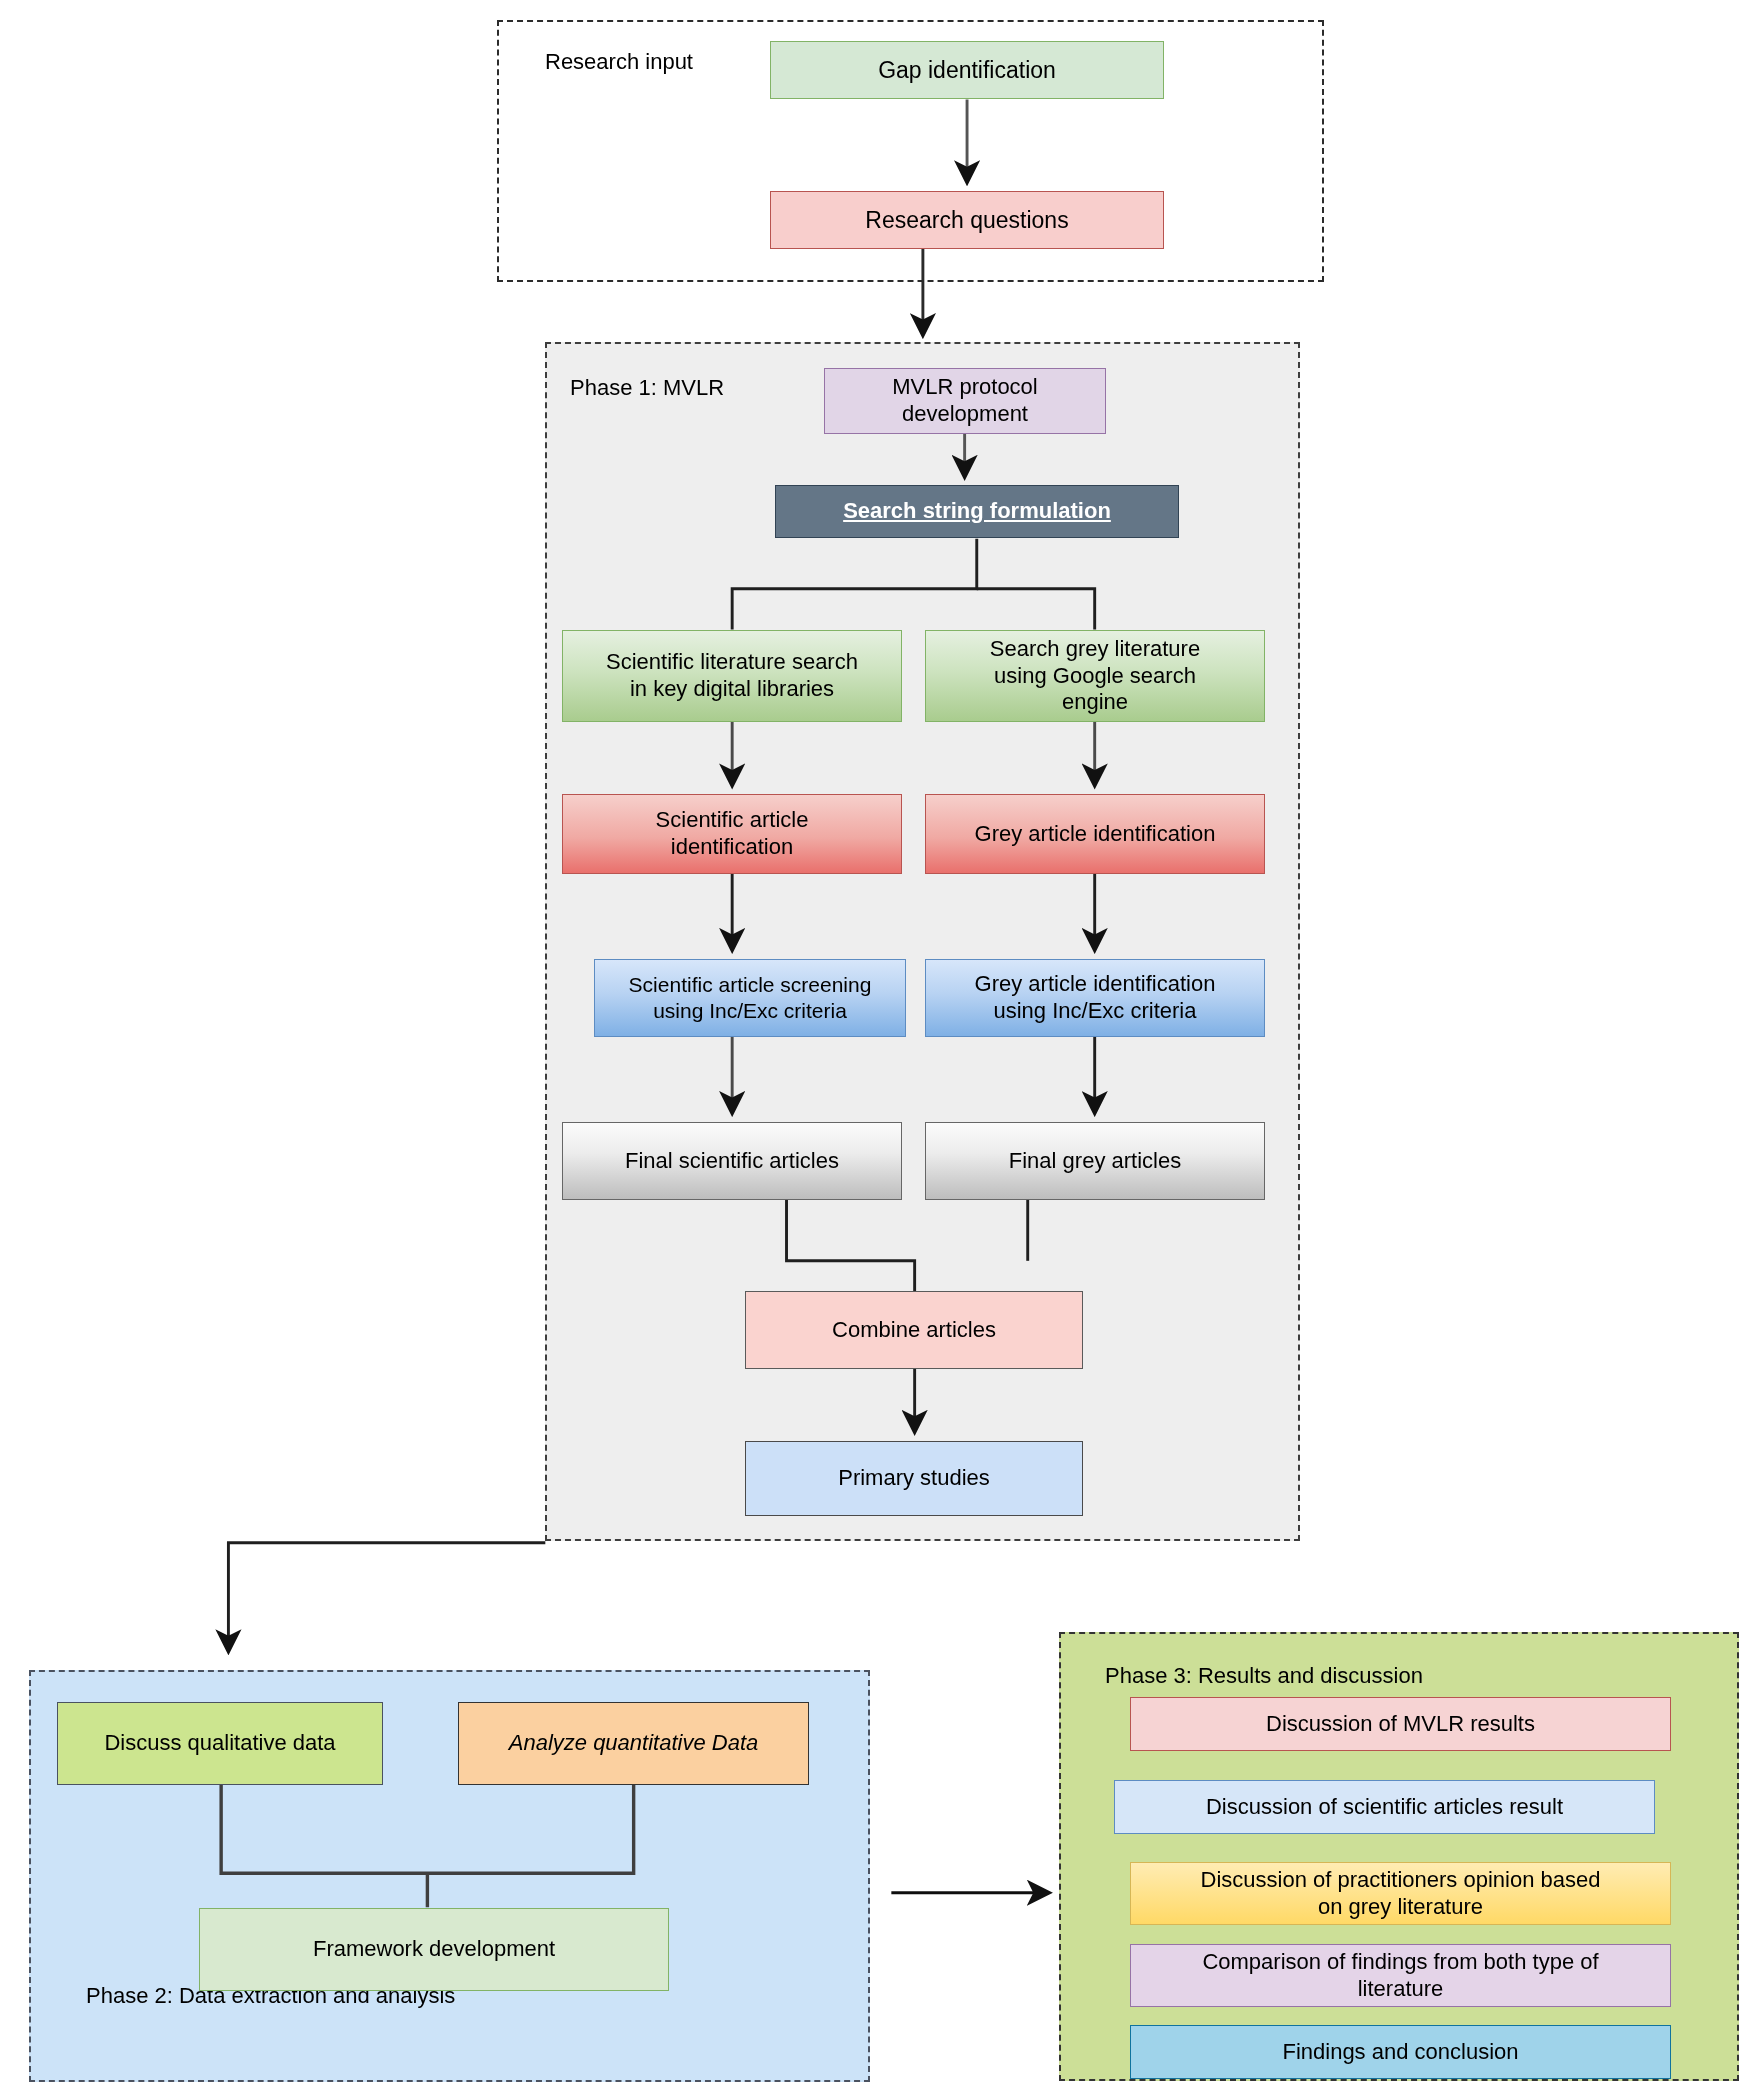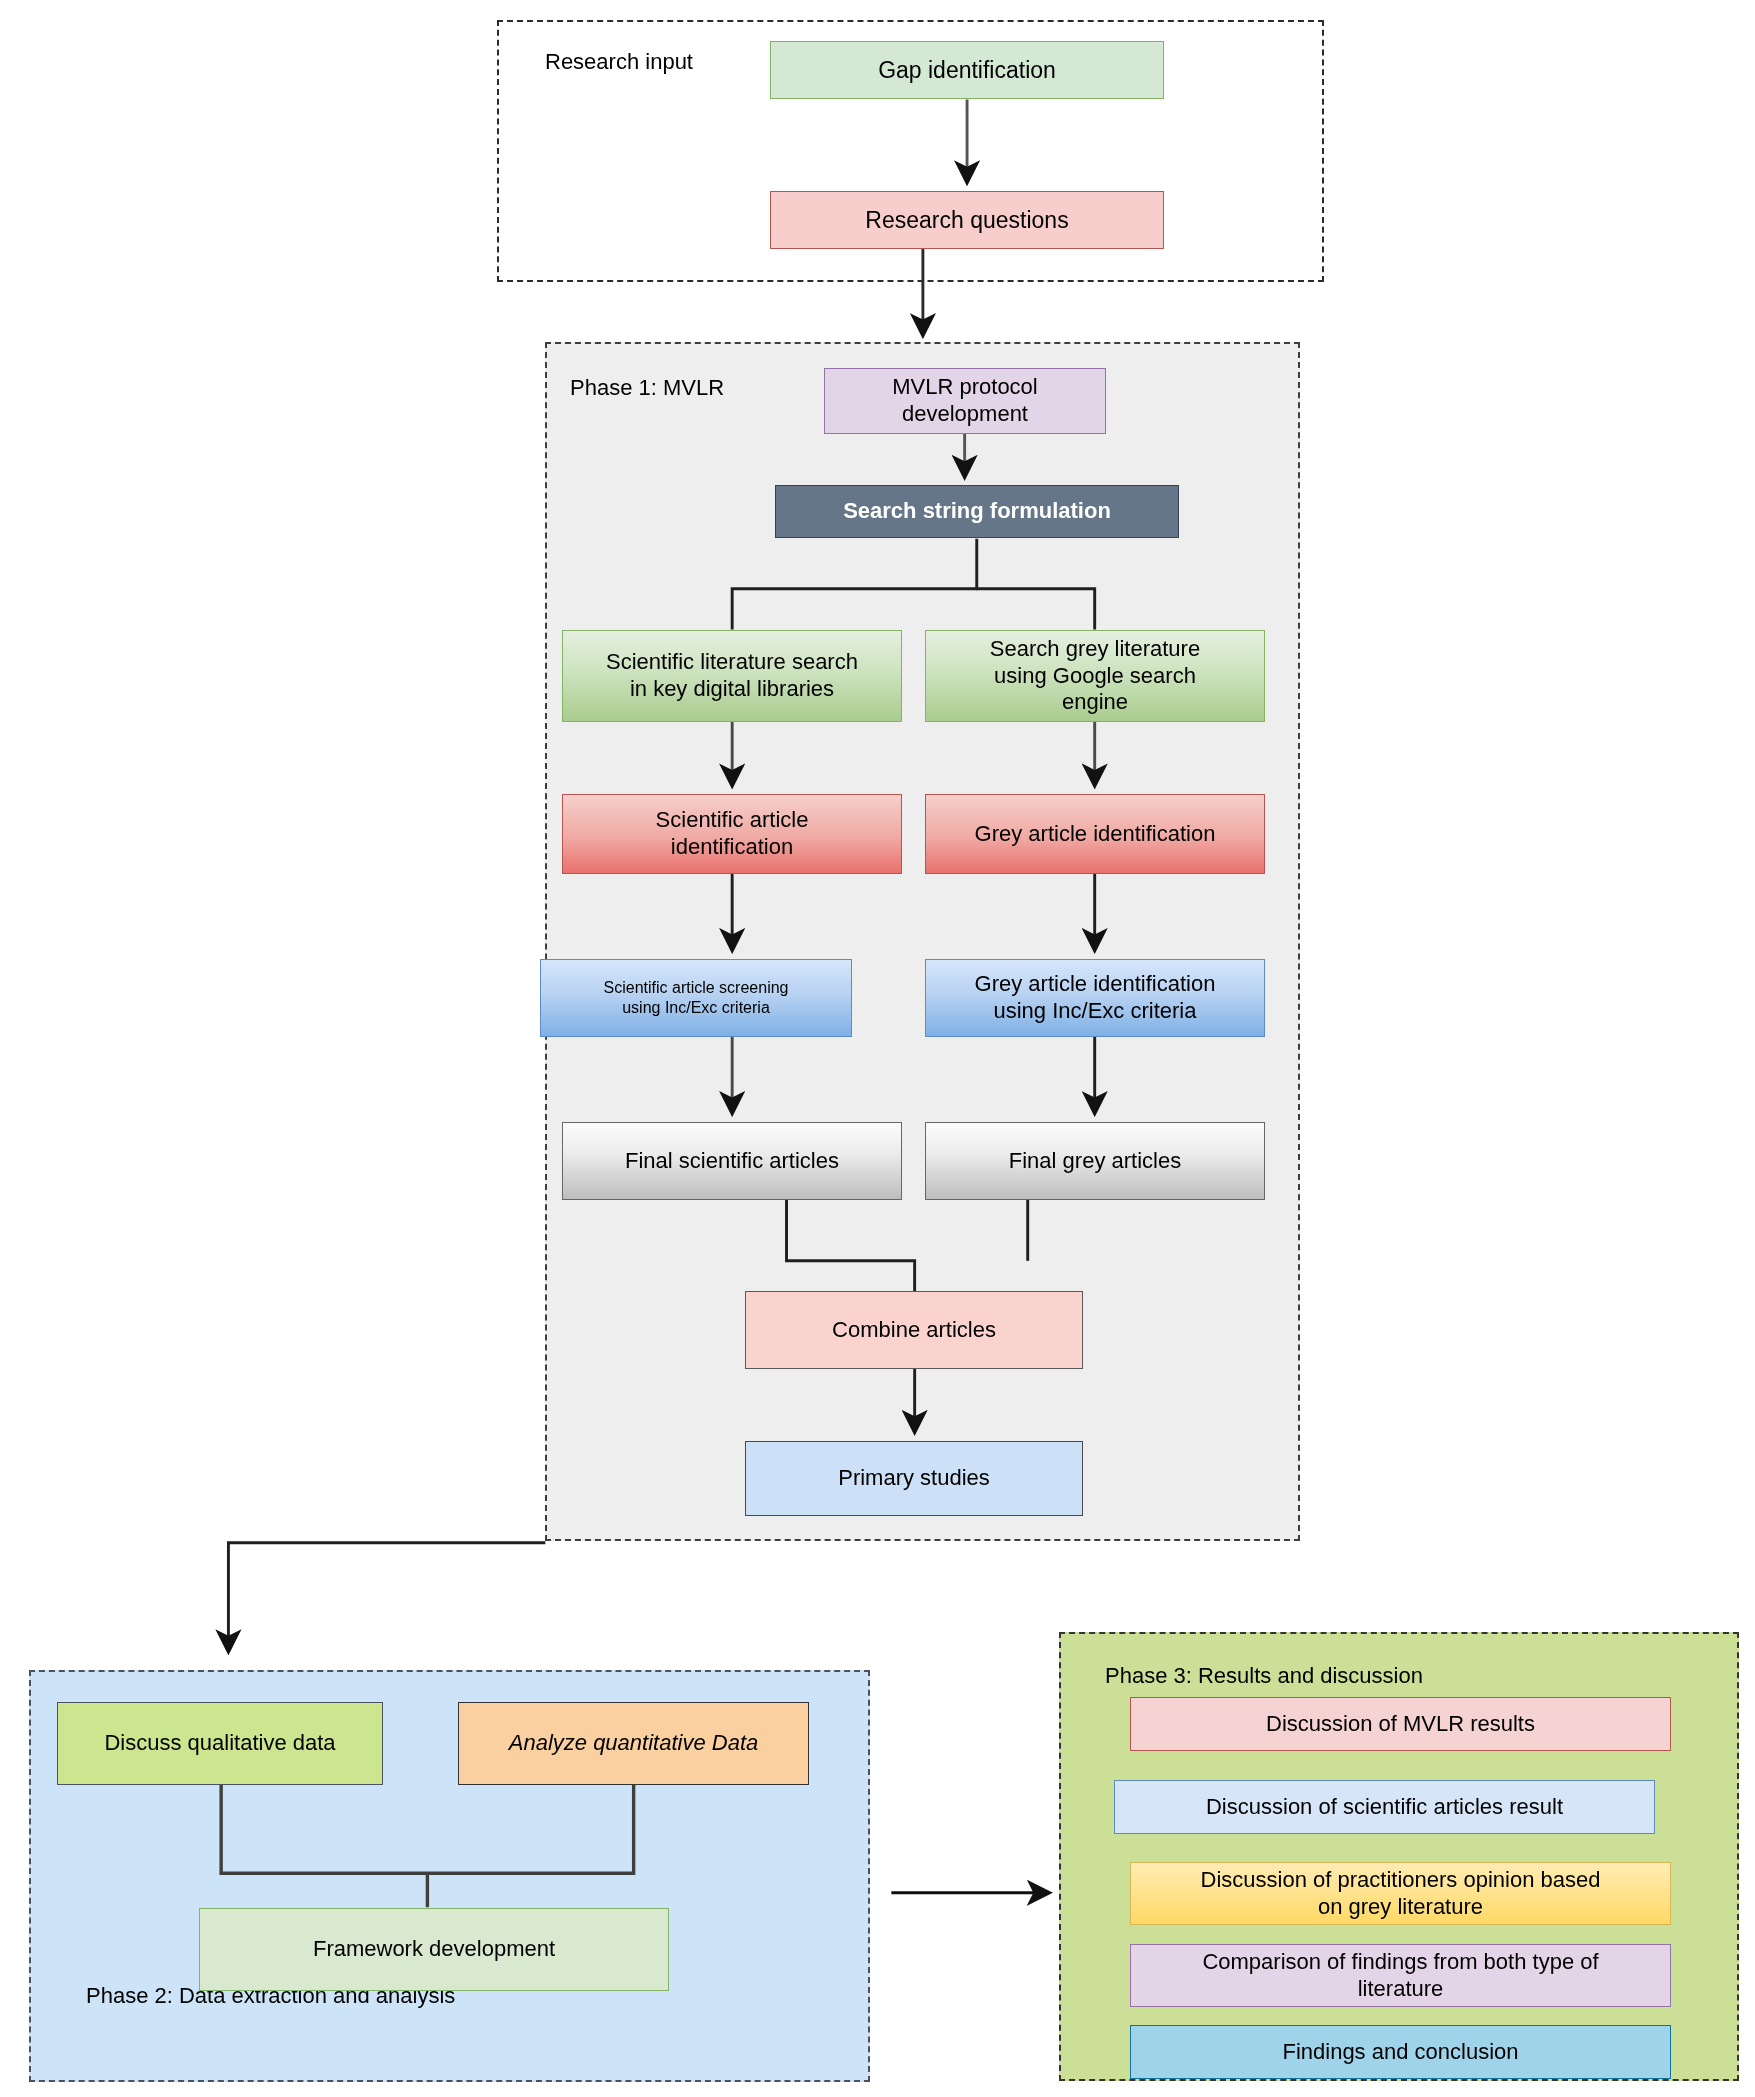--- a/index.html
+++ b/index.html
@@ -78,21 +78,21 @@
   }
 
   
   #mvlr-protocol {
     left: 824px; top: 368px; width: 282px; height: 66px;
     background: #e1d5e7; border: 1.9px solid #9673a6; font-size: 22px;
   }
   #search-string {
     left: 775px; top: 485px; width: 404px; height: 53px;
     background: #647687; border: 1.9px solid #314354; font-size: 22px;
-    color: #ffffff; font-weight: bold;
+    color: #ffffff; font-weight: bold; text-decoration: underline;
   }
   #sci-lit-search {
     left: 562px; top: 630px; width: 340px; height: 92px;
     background: linear-gradient(to bottom, #e5f0e0 0%, #cde3bf 45%, #a9cc8e 100%);
     border: 1.9px solid #82b366; font-size: 22px;
   }
   #grey-lit-search {
     left: 925px; top: 630px; width: 340px; height: 92px;
     background: linear-gradient(to bottom, #e5f0e0 0%, #cde3bf 45%, #a9cc8e 100%);
     border: 1.9px solid #82b366; font-size: 22px;
@@ -101,23 +101,23 @@
     left: 562px; top: 794px; width: 340px; height: 80px;
     background: linear-gradient(to bottom, #f6cfcb 0%, #f0a9a3 55%, #e9706c 100%);
     border: 1.9px solid #b85450; font-size: 22px;
   }
   #grey-article-id {
     left: 925px; top: 794px; width: 340px; height: 80px;
     background: linear-gradient(to bottom, #f6cfcb 0%, #f0a9a3 55%, #e9706c 100%);
     border: 1.9px solid #b85450; font-size: 22px;
   }
   #sci-screening {
-    left: 540px; top: 959px; width: 312px; height: 78px;
+    left: 594px; top: 959px; width: 312px; height: 78px;
     background: linear-gradient(to bottom, #d7e6fa 0%, #b7d2f2 45%, #7fb0e5 100%);
-    border: 1.9px solid #5d8cc2; font-size: 16px;
+    border: 1.9px solid #5d8cc2; font-size: 21px;
   }
   #grey-screening {
     left: 925px; top: 959px; width: 340px; height: 78px;
     background: linear-gradient(to bottom, #d7e6fa 0%, #b7d2f2 45%, #7fb0e5 100%);
     border: 1.9px solid #5d8cc2; font-size: 22px;
   }
   #final-sci-articles {
     left: 562px; top: 1122px; width: 340px; height: 78px;
     background: linear-gradient(to bottom, #fbfbfb 0%, #ececec 40%, #bdbdbd 100%);
     border: 1.9px solid #666666; font-size: 22px;

